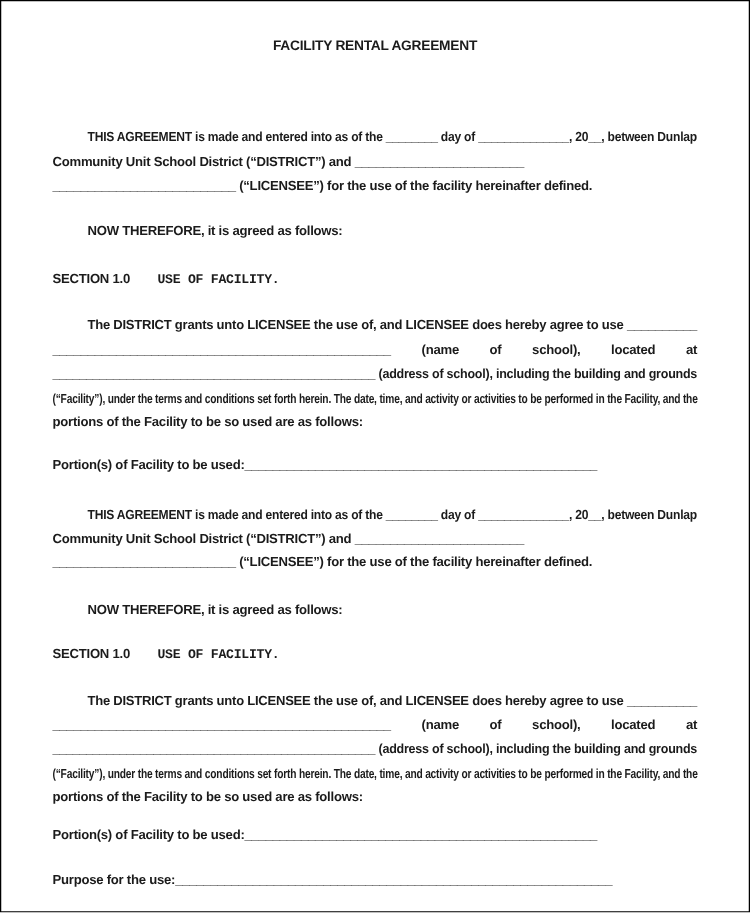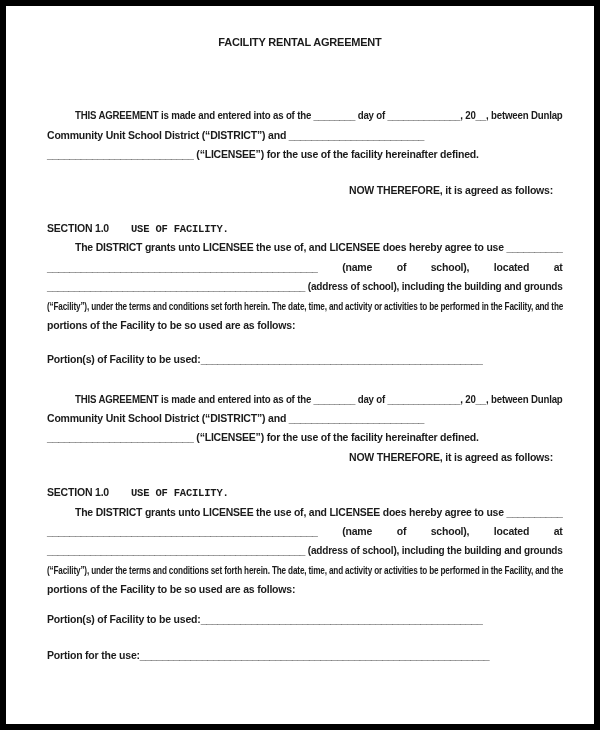--- a/index.html
+++ b/index.html
@@ -1,29 +1,29 @@
 <!DOCTYPE html>
 <html><head>
 <meta charset="utf-8">
 <style>
   html,body{margin:0;padding:0;background:#ffffff;}
   .page{
     width:600px;height:730px;box-sizing:border-box;
-    background:#ffffff;border:6px solid #000000;
+    background:#ffffff;border:1px solid #000000;
     padding:27px 41px 0 41px;overflow:hidden;
     font-family:"Liberation Sans",sans-serif;
     font-weight:700;color:#1b1b1b;font-size:10.5px;letter-spacing:-0.2px;
   }
   .line{height:19.4px;line-height:19.4px;white-space:nowrap;}
   .line .fit{display:inline-block;transform-origin:0 50%;}
-  .indent{padding-left:28px;text-align:right;}
+  .indent{padding-left:28px;}
   .title-line{text-align:center;font-size:11px;}
   .tabgap{display:inline-block;margin-left:22px;font-family:Liberation Mono, monospace;}
   .m54{margin-top:54px}.m20{margin-top:20px}.m19{margin-top:19px}
-  .m18{}.m17{margin-top:17px}.m16{margin-top:16px}
+  .m18{margin-top:18px}.m17{margin-top:17px}.m16{margin-top:16px}
   .m15{margin-top:15px}.m10{margin-top:10px}
 </style>
 </head>
 <body>
 
 <div class="page">
 
   <div class="line title-line">
     <span class="fit">FACILITY RENTAL AGREEMENT</span>
   </div>
@@ -98,16 +98,16 @@
   </div>
   <div class="line">
     <span class="fit">portions of the Facility to be so used are as follows:</span>
   </div>
 
   <div class="line m10">
     <span class="fit"><span>Portion(s) of Facility to be used:</span><span>__________________________________________________</span></span>
   </div>
 
   <div class="line m17">
-    <span class="fit"><span>Portion for the use:</span><span>______________________________________________________________</span></span>
+    <span class="fit"><span>Purpose for the use:</span><span>______________________________________________________________</span></span>
   </div>
 
 </div>
 
 </body></html>

